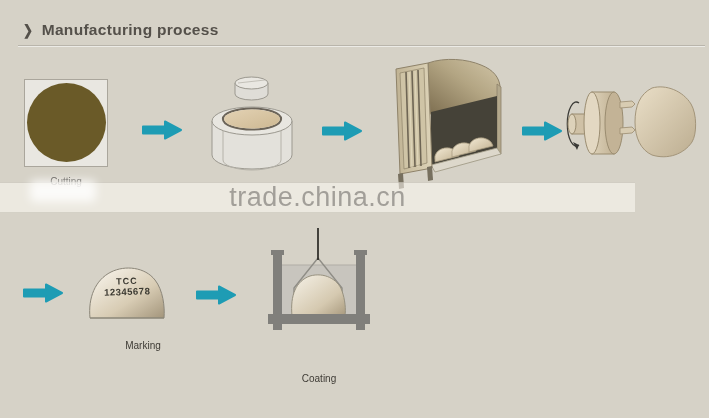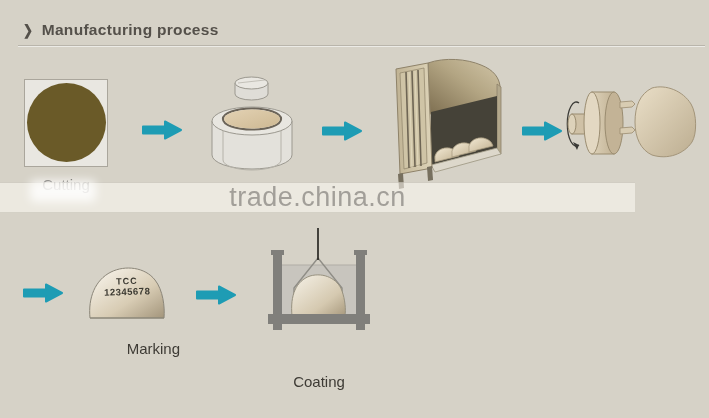--- a/index.html
+++ b/index.html
@@ -9,23 +9,23 @@
   
   .header{position:absolute;left:22px;top:21px;display:flex;align-items:center;gap:8px;}
   .chev{color:#54504a;font-size:14px;font-weight:bold;transform:scaleX(.85);}
   .title{color:#54504a;font-size:15.5px;font-weight:bold;letter-spacing:.3px;}
   .divider{position:absolute;left:18px;right:4px;top:45px;height:1px;background:#b9b5ab;box-shadow:0 1px 0 rgba(255,255,255,.55);}
 
   
   .cut-square{position:absolute;left:24px;top:79px;width:84px;height:88px;background:#e9e7e1;border:1px solid #aaa69c;box-sizing:border-box;}
   .cut-circle{position:absolute;left:2px;top:3px;width:79px;height:79px;border-radius:50%;background:#6a5a28;}
 
-  .step-label{position:absolute;color:#3e3b35;font-size:15px;text-align:center;}
+  .step-label{position:absolute;color:#3e3b35;font-size:10px;text-align:center;}
   #lbl-cutting{left:24px;width:84px;top:176px;}
-  #lbl-marking{left:94px;width:86px;top:340px;text-align:right;}
+  #lbl-marking{left:100px;width:86px;top:340px;}
   #lbl-coating{left:260px;width:118px;top:343px;margin-top:30px;}
 
   .stamp{position:absolute;left:92px;top:276px;width:70px;text-align:center;color:#3b3931;transform:rotate(-2deg);z-index:2;}
   .stamp .l1{font-size:9px;font-weight:bold;letter-spacing:1px;line-height:10px;}
   .stamp .l2{font-size:9.5px;font-weight:bold;letter-spacing:.5px;line-height:11px;}
 
   .abs{position:absolute;}
 
   
   .band{position:absolute;left:0;top:182px;width:635px;height:31px;background:rgba(255,252,244,.55);

